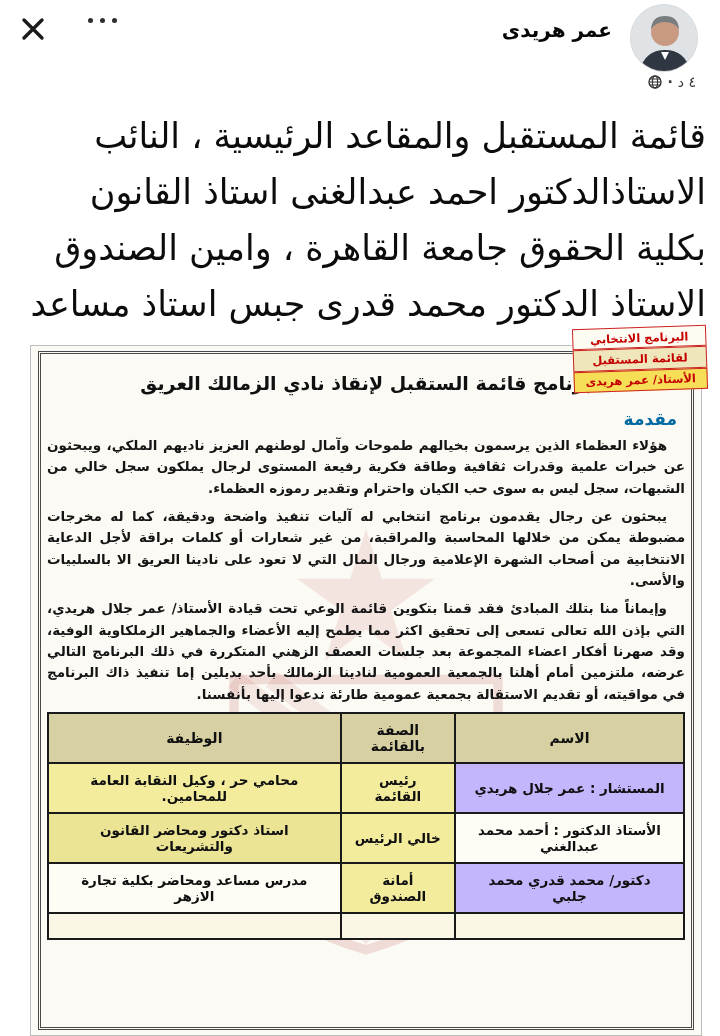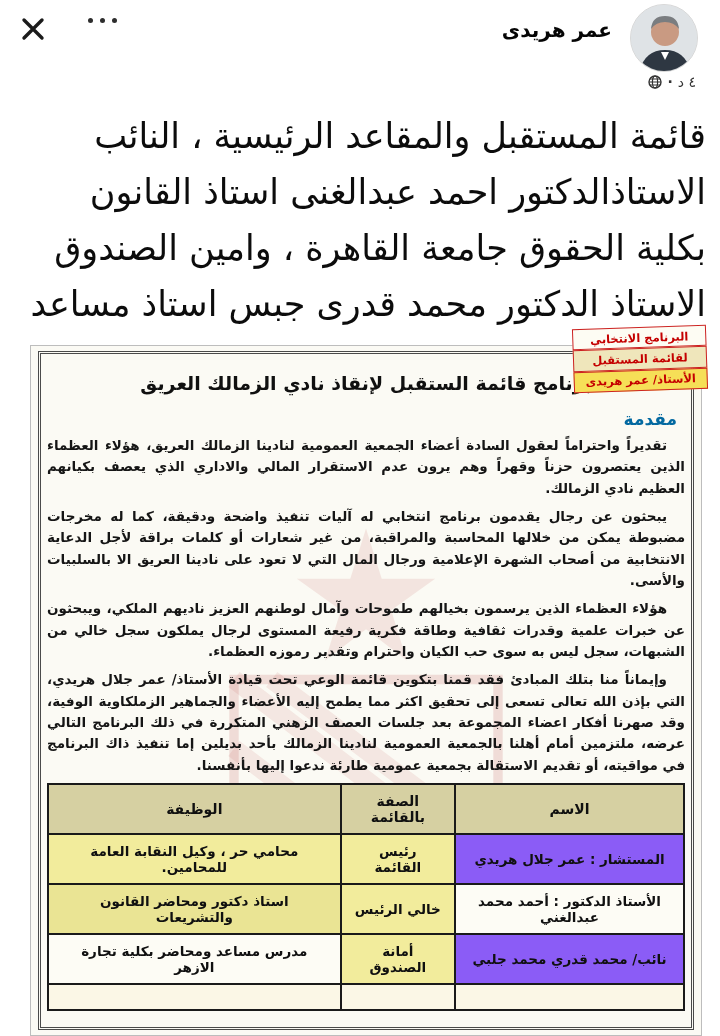--- a/index.html
+++ b/index.html
@@ -78,21 +78,21 @@
     font-size:13.5px; font-weight:700; color:#101010;
   }
   table.members th, table.members td {
     border:2px solid #1a1a1a; padding:8px 13px; text-align:center; vertical-align:middle;
   }
   table.members th { background:#d6d0a2; font-size:14px; }
   td.name-cell { text-align:right; padding-right:10px; }
   .col-name { width:36%; } .col-role { width:18%; } .col-job { width:46%; }
   .bg-y { background:#f2ec9c; }
   .bg-k { background:#eae494; }
-  .bg-c { background:#8b5cf6; }
+  .bg-c { background:#c4b5fd; }
   .bg-w { background:#fdfcf5; }
   tr.partial td { height:26px; background:#fbf7e6; }
 </style>
 </head>
 <body>
 
 <div class="close-btn">
   <svg width="30" height="30" viewBox="0 0 30 30">
     <path d="M6 6 L24 24 M24 6 L6 24" stroke="#1b1b1b" stroke-width="3.4" stroke-linecap="round" fill="none"></path>
   </svg>
@@ -142,23 +142,22 @@
       <path d="M18,52 l84,64 M30,52 l72,54 M18,74 l66,50 M18,96 l44,38" stroke="rgba(180,40,40,0.09)" stroke-width="6" fill="none"></path>
     </svg>
   </div>
 
   <div class="doc-frame"></div>
 
   <div class="doc-content">
     <div class="doc-title">برنامج  قائمة الستقبل لإنقاذ نادي الزمالك العريق</div>
     <div class="intro-heading">مقدمة</div>
 
-    <p class="doc-paragraph">تقديراً واحتراماً لعقول السادة أعضاء الجمعية العمومية لنادينا الزمالك العريق، هؤلاء العظماء الذين يعتصرون حزناً وقهراً وهم يرون عدم الاستقرار المالي والاداري الذي يعصف بكيانهم العظيم نادي الزمالك.</p>
+    <p class="doc-paragraph">هؤلاء العظماء الذين يرسمون بخيالهم طموحات وآمال لوطنهم العزيز ناديهم الملكي، ويبحثون عن خبرات علمية وقدرات ثقافية وطاقة فكرية رفيعة المستوى لرجال يملكون سجل خالي من الشبهات، سجل ليس به سوى حب الكيان واحترام وتقدير رموزه العظماء.</p>
     <p class="doc-paragraph">يبحثون عن رجال يقدمون برنامج انتخابي له آليات تنفيذ واضحة ودقيقة، كما له مخرجات مضبوطة يمكن من خلالها المحاسبة والمراقبة، من غير شعارات أو كلمات براقة لأجل الدعاية الانتخابية من أصحاب الشهرة الإعلامية ورجال المال التي لا تعود على نادينا العريق الا بالسلبيات والأسى.</p>
-    <p class="doc-paragraph">هؤلاء العظماء الذين يرسمون بخيالهم طموحات وآمال لوطنهم العزيز ناديهم الملكي، ويبحثون عن خبرات علمية وقدرات ثقافية وطاقة فكرية رفيعة المستوى لرجال يملكون سجل خالي من الشبهات، سجل ليس به سوى حب الكيان واحترام وتقدير رموزه العظماء.</p>
     <p class="doc-paragraph">وإيماناً منا بتلك المبادئ فقد قمنا بتكوين قائمة الوعي تحت قيادة الأستاذ/ عمر جلال هريدي، التي بإذن الله تعالى تسعى إلى تحقيق اكثر مما يطمح إليه الأعضاء والجماهير الزملكاوية الوفية، وقد صهرنا أفكار اعضاء المجموعة بعد جلسات العصف الزهني المتكررة في ذلك البرنامج التالي عرضه، ملتزمين أمام أهلنا بالجمعية العمومية لنادينا الزمالك بأحد بديلين إما تنفيذ ذاك البرنامج في مواقيته، أو تقديم الاستقالة بجمعية عمومية طارئة ندعوا إليها بأنفسنا.</p>
 
     <table class="members">
       <colgroup>
         <col class="col-name">
           <col class="col-role">
           <col class="col-job">
       </colgroup>
       <thead>
         <tr>
@@ -172,21 +171,21 @@
           <td class="name-cell bg-c">المستشار : عمر جلال هريدي</td>
           <td class="bg-y">رئيس القائمة</td>
           <td class="bg-y">محامي حر ، وكيل النقابة العامة للمحامين.</td>
         </tr>
         <tr>
           <td class="name-cell bg-w">الأستاذ الدكتور : أحمد محمد عبدالغني</td>
           <td class="bg-y">خالي الرئيس</td>
           <td class="bg-k">استاذ دكتور ومحاضر القانون والتشريعات</td>
         </tr>
         <tr>
-          <td class="name-cell bg-c">نائب/ محمد قدري محمد جلبي</td>
+          <td class="name-cell bg-c">دكتور/ محمد قدري محمد جلبي</td>
           <td class="bg-y">أمانة الصندوق</td>
           <td class="bg-w">مدرس مساعد ومحاضر بكلية تجارة الازهر</td>
         </tr>
         <tr class="partial">
           <td></td>
           <td></td>
           <td></td>
         </tr>
       </tbody>
     </table>

